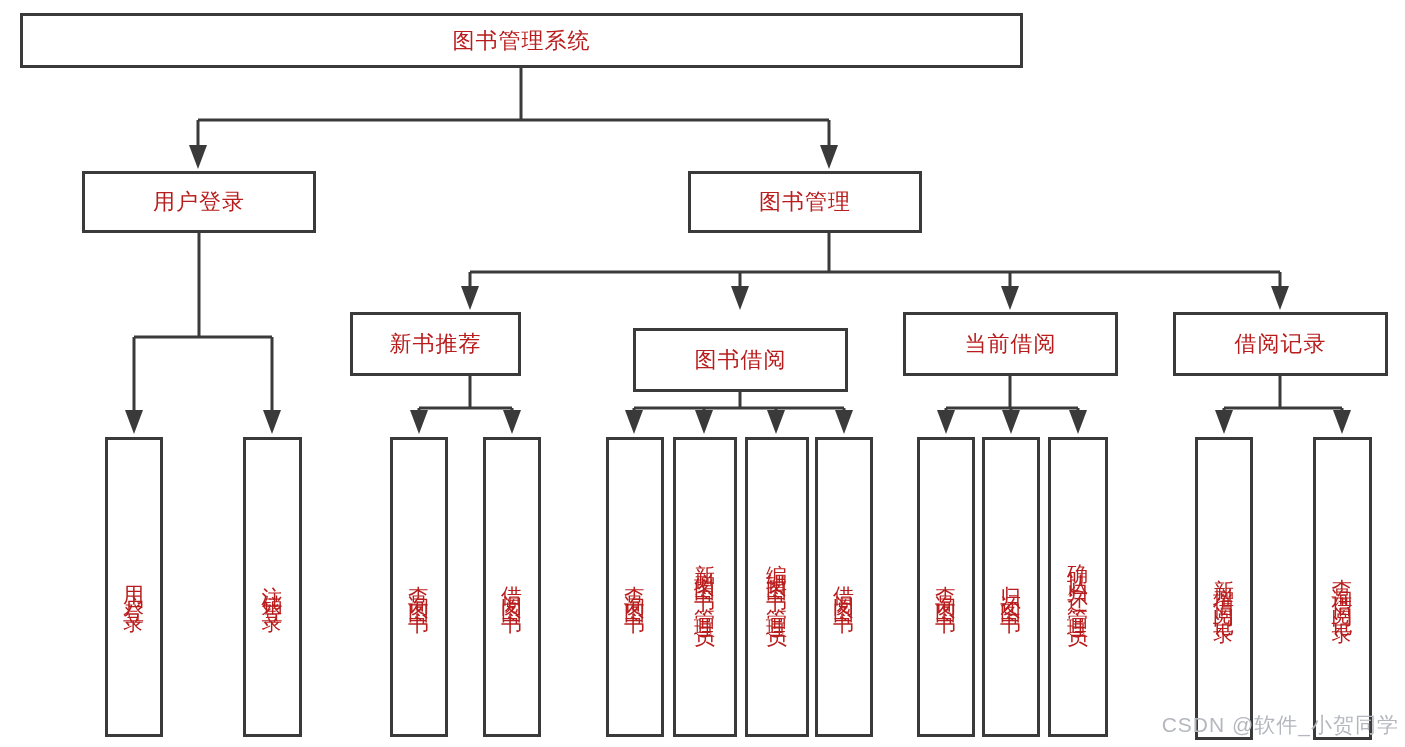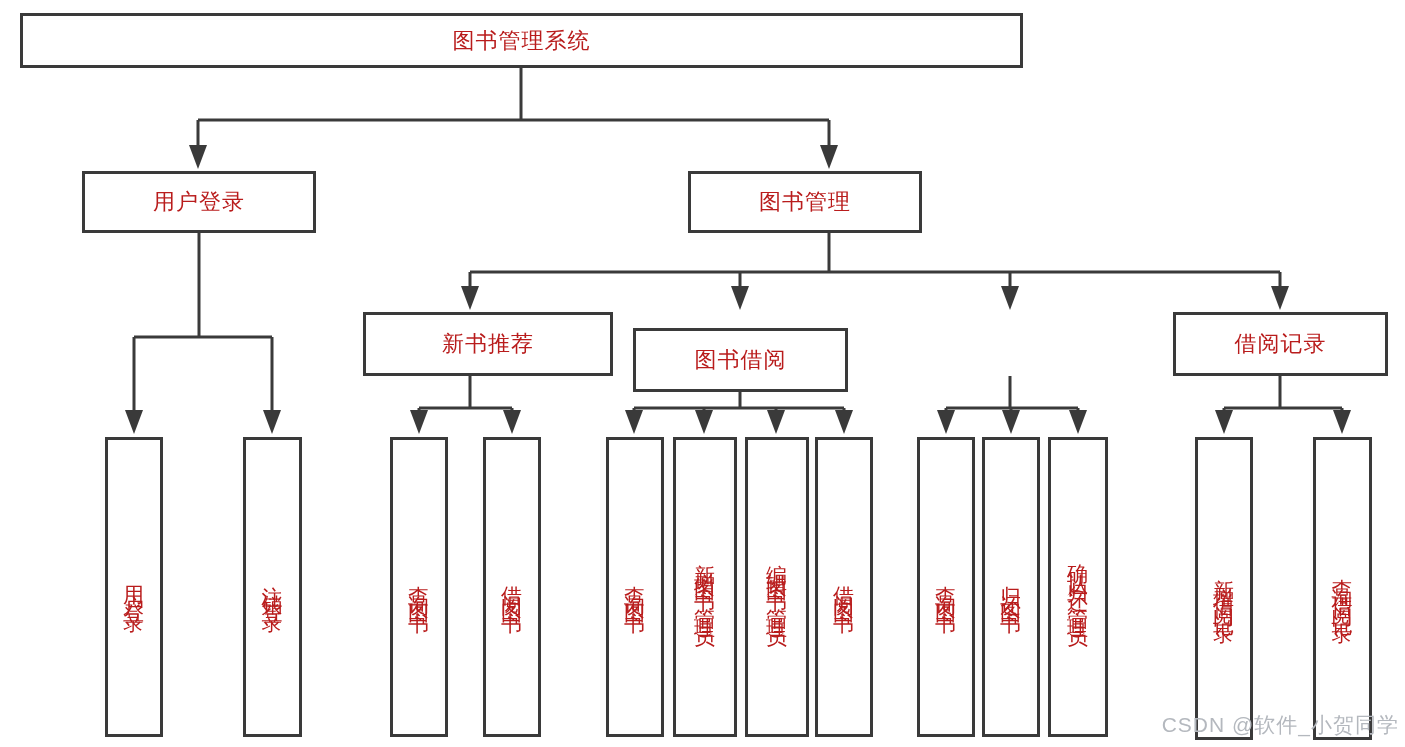--- a/index.html
+++ b/index.html
@@ -90,25 +90,28 @@
     <span>图书管理系统</span>
   </div>
 
   <div class="node hbox" style="left:82px;top:171px;width:234px;height:62px">
     <span>用户登录</span>
   </div>
   <div class="node hbox" style="left:688px;top:171px;width:234px;height:62px">
     <span>图书管理</span>
   </div>
 
-  <div class="node hbox" style="left:363px;top:312px;width:250px;height:64px">
+  <div class="node hbox" style="left:350px;top:312px;width:171px;height:64px">
     <span>新书推荐</span>
   </div>
   <div class="node hbox" style="left:633px;top:328px;width:215px;height:64px">
     <span>图书借阅</span>
+  </div>
+  <div class="node hbox" style="left:903px;top:312px;width:215px;height:64px">
+    <span>当前借阅</span>
   </div>
   <div class="node hbox" style="left:1173px;top:312px;width:215px;height:64px">
     <span>借阅记录</span>
   </div>
 
   <div class="node vbox" style="left:105px;top:437px;width:58px;height:300px">
     <span>用户登录</span>
   </div>
   <div class="node vbox" style="left:243px;top:437px;width:59px;height:300px">
     <span>注销登录</span>

